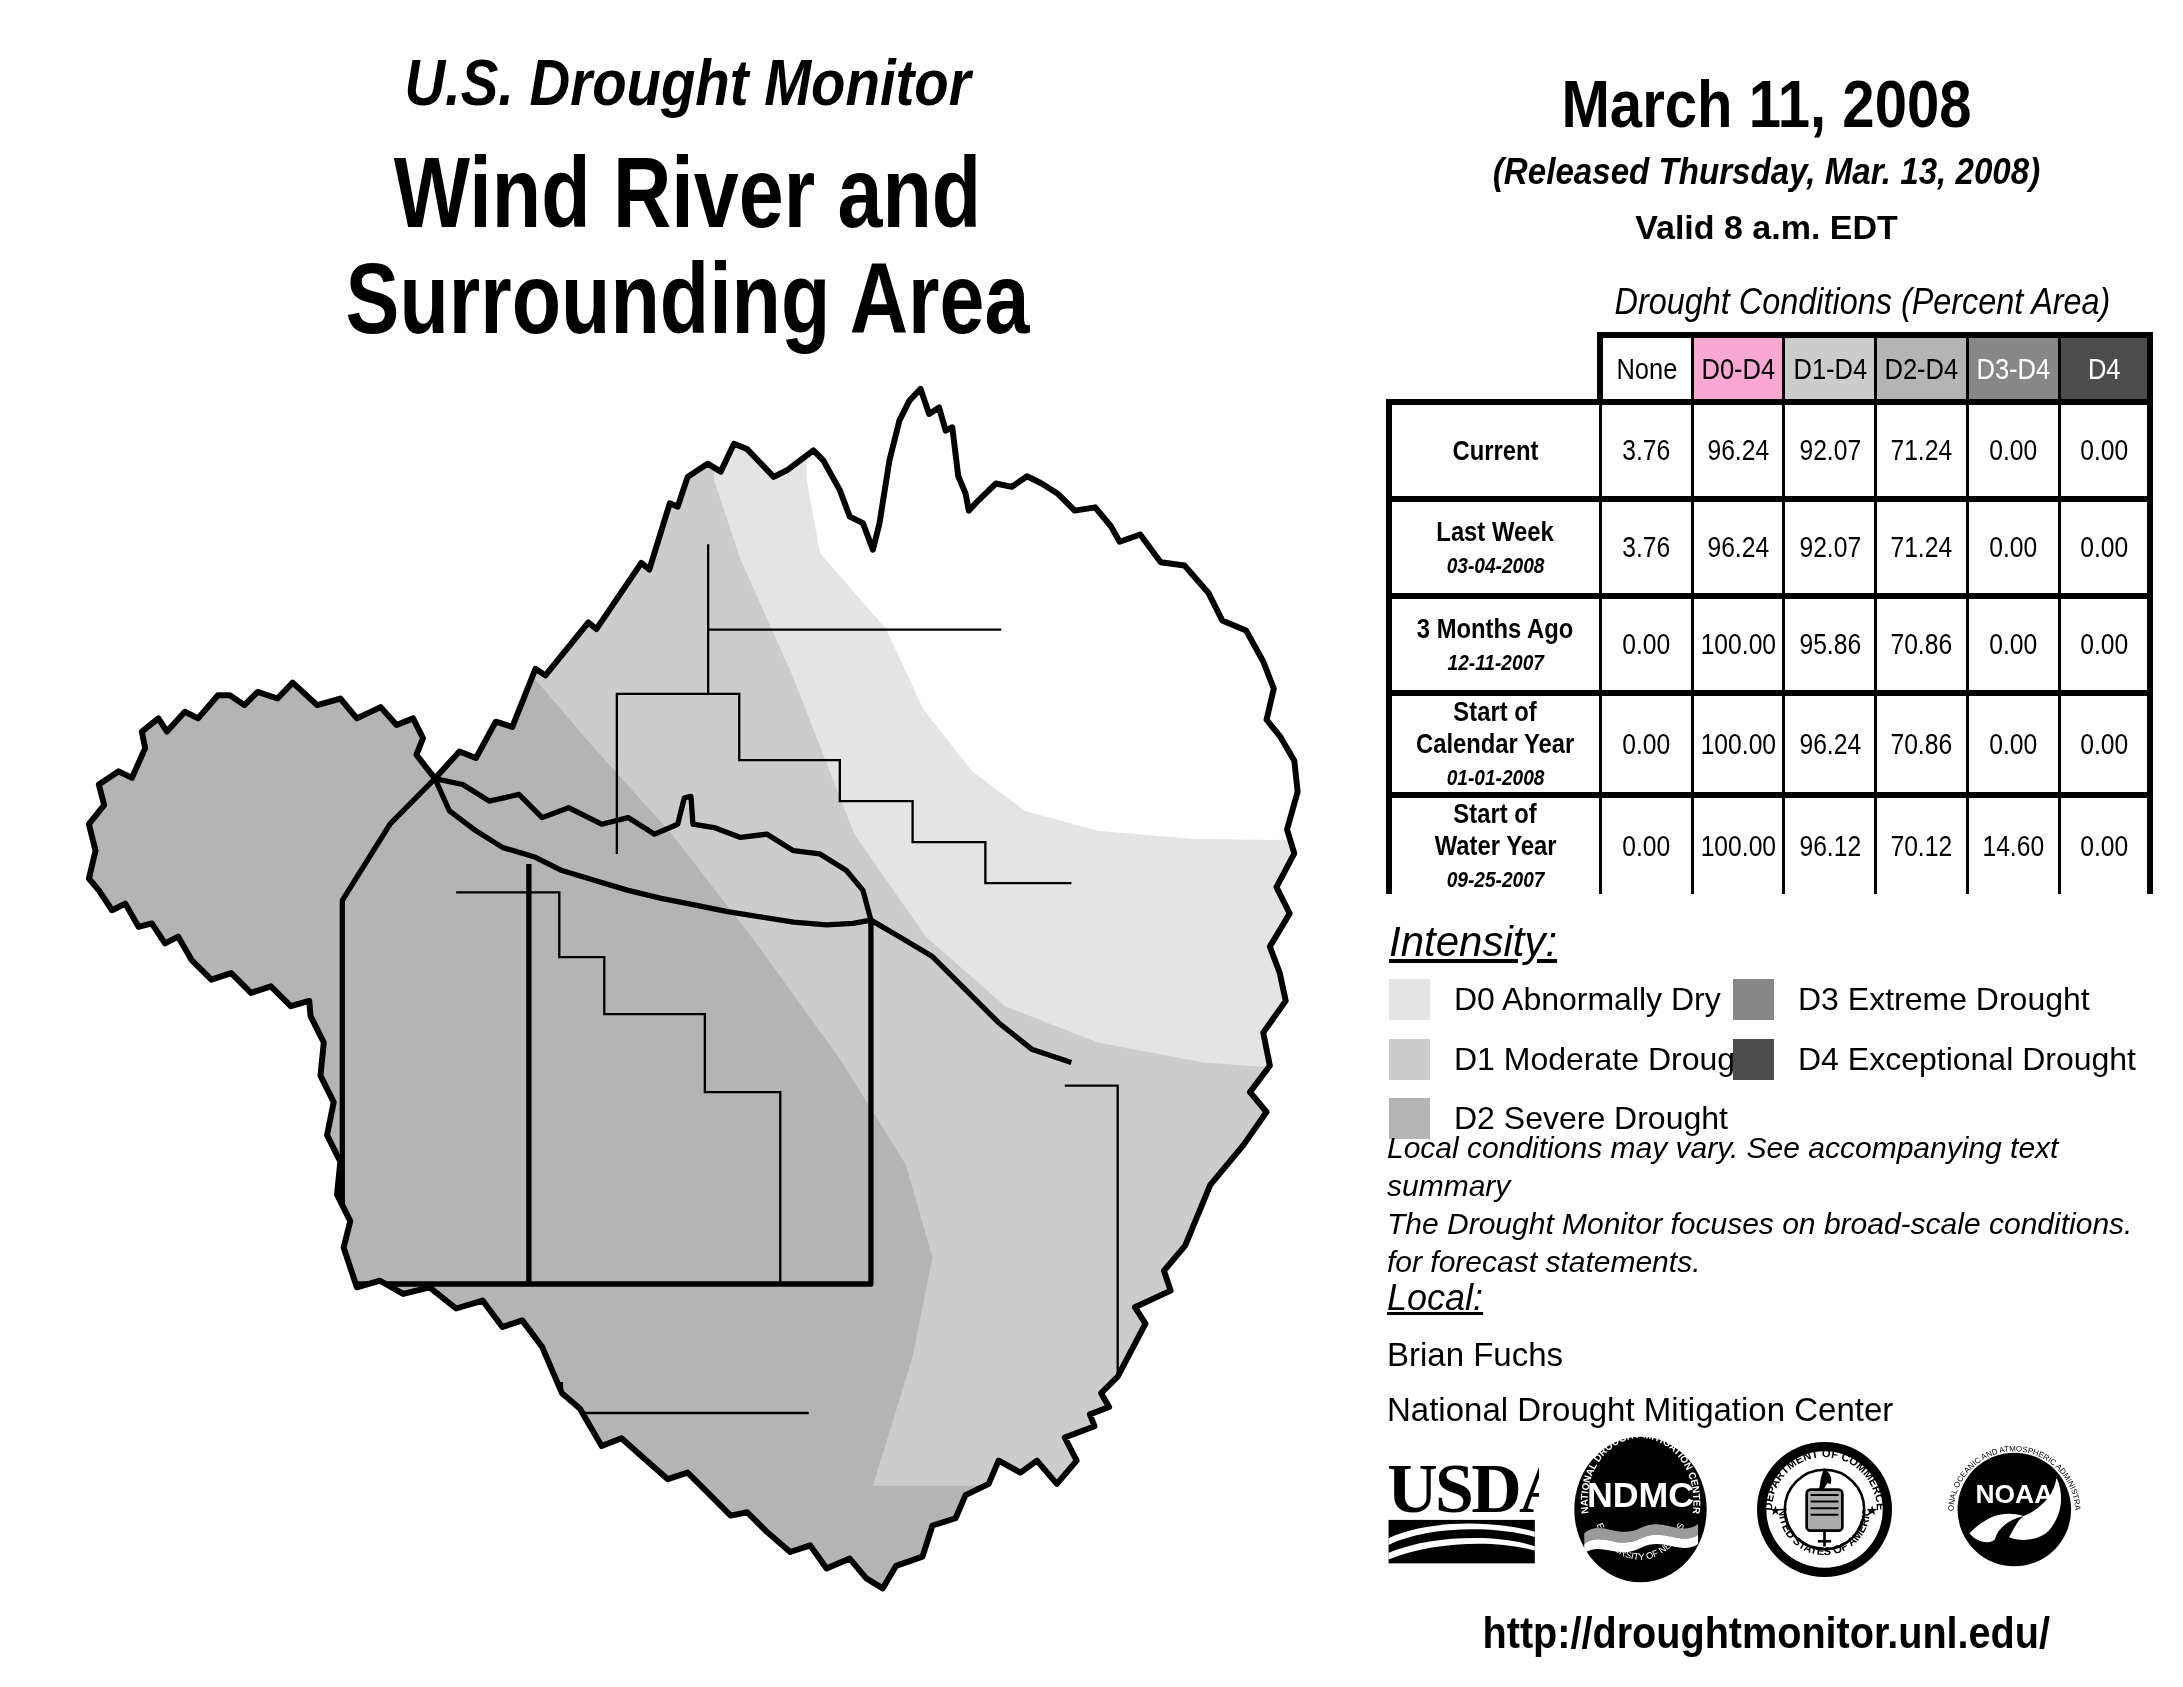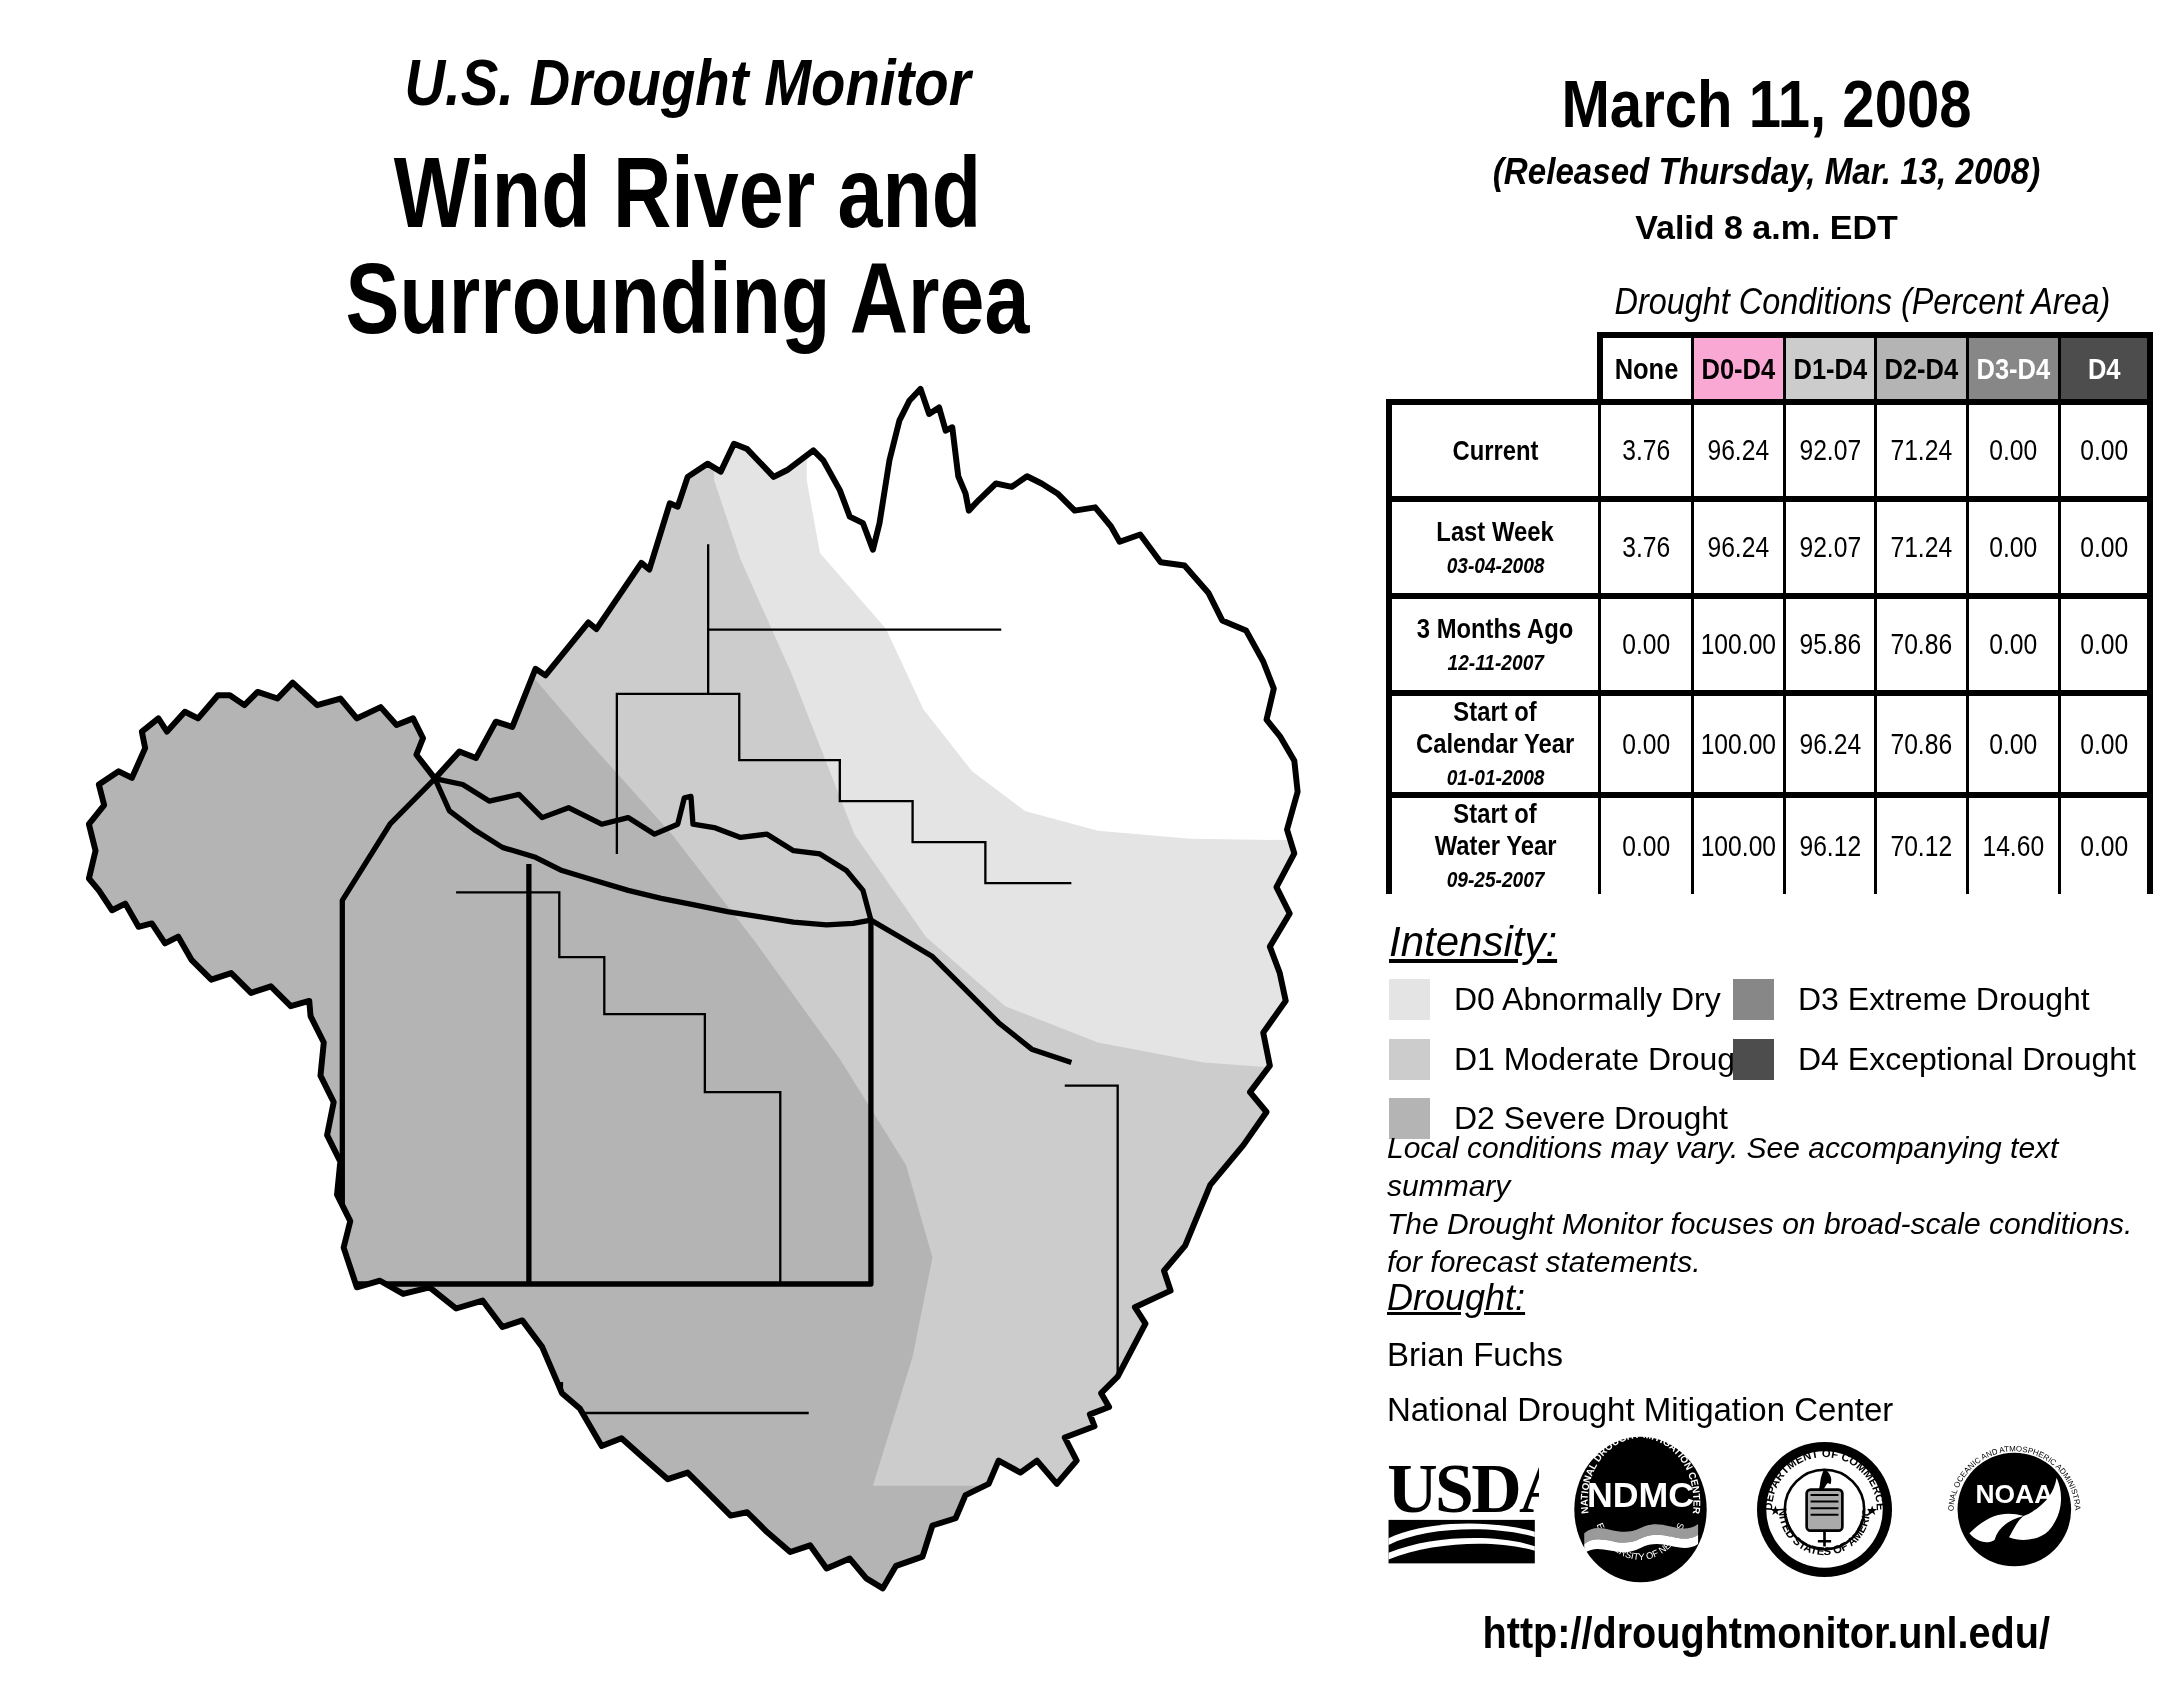--- a/index.html
+++ b/index.html
@@ -19,21 +19,21 @@
   #date-main{font-size:66px;font-weight:bold;transform:scaleX(0.88);transform-origin:50% 50%;}
   #date-released{font-size:36px;font-weight:bold;font-style:italic;margin-top:9.3px;transform:scaleX(0.92);transform-origin:50% 50%;}
   #date-valid{font-size:34px;font-weight:bold;margin-top:14.6px;}
 
   
   #table-wrap{position:absolute;left:1386px;top:261px;width:767px;}
   #table-title{font-size:36px;font-style:italic;text-align:center;margin-left:198px;width:556px;margin-top:20px;}
   table.dm{border-collapse:collapse;margin-top:9.3px;table-layout:fixed;}
   table.dm td,table.dm th{padding:0;text-align:center;vertical-align:middle;}
   td.corner{border:none;width:210px;}
-  th.colh{width:89px;height:61px;font-size:30px;font-weight:bold;
+  th.colh{width:89px;height:61px;font-size:30px;font-weight:normal;
           border-top:6px solid #000;border-left:3.3px solid #000;border-bottom:6px solid #000;}
   th.colh.first{border-left:6px solid #000;}
   th.colh.last{border-right:6px solid #000;}
   th.h-none{background:#ffffff;color:#000;}
   th.h-d0{background:#f9a8d4;color:#000;}
   th.h-d1{background:#cccccc;color:#000;}
   th.h-d2{background:#b4b4b4;color:#000;}
   th.h-d3{background:#878787;color:#ffffff;}
   th.h-d4{background:#4d4d4d;color:#ffffff;}
   td.rowlabel{border-left:6px solid #000;border-top:6px solid #000;border-right:3.3px solid #000;
@@ -194,21 +194,21 @@
     </div>
   </div>
 
   <div id="disclaimer">
     <div>Local conditions may vary. See accompanying text summary</div>
     <div>The Drought Monitor focuses on broad-scale conditions.</div>
     <div>for forecast statements.</div>
   </div>
 
   <div id="author">
-    <div id="author-heading">Drought:</div>
+    <div id="author-heading">Local:</div>
     <div id="author-name">Brian Fuchs</div>
     <div id="author-org">National Drought Mitigation Center</div>
   </div>
 
   <div id="logos">
 
     <div class="logo" style="left:0;top:20px;">
       <svg width="152" height="112" viewBox="0 0 230 170">
         <text x="0" y="88" font-family="Liberation Serif, serif" font-size="106" font-weight="bold" letter-spacing="-4" fill="#000">USDA</text>
         <rect x="2" y="100" width="222" height="66" fill="#000"></rect>

